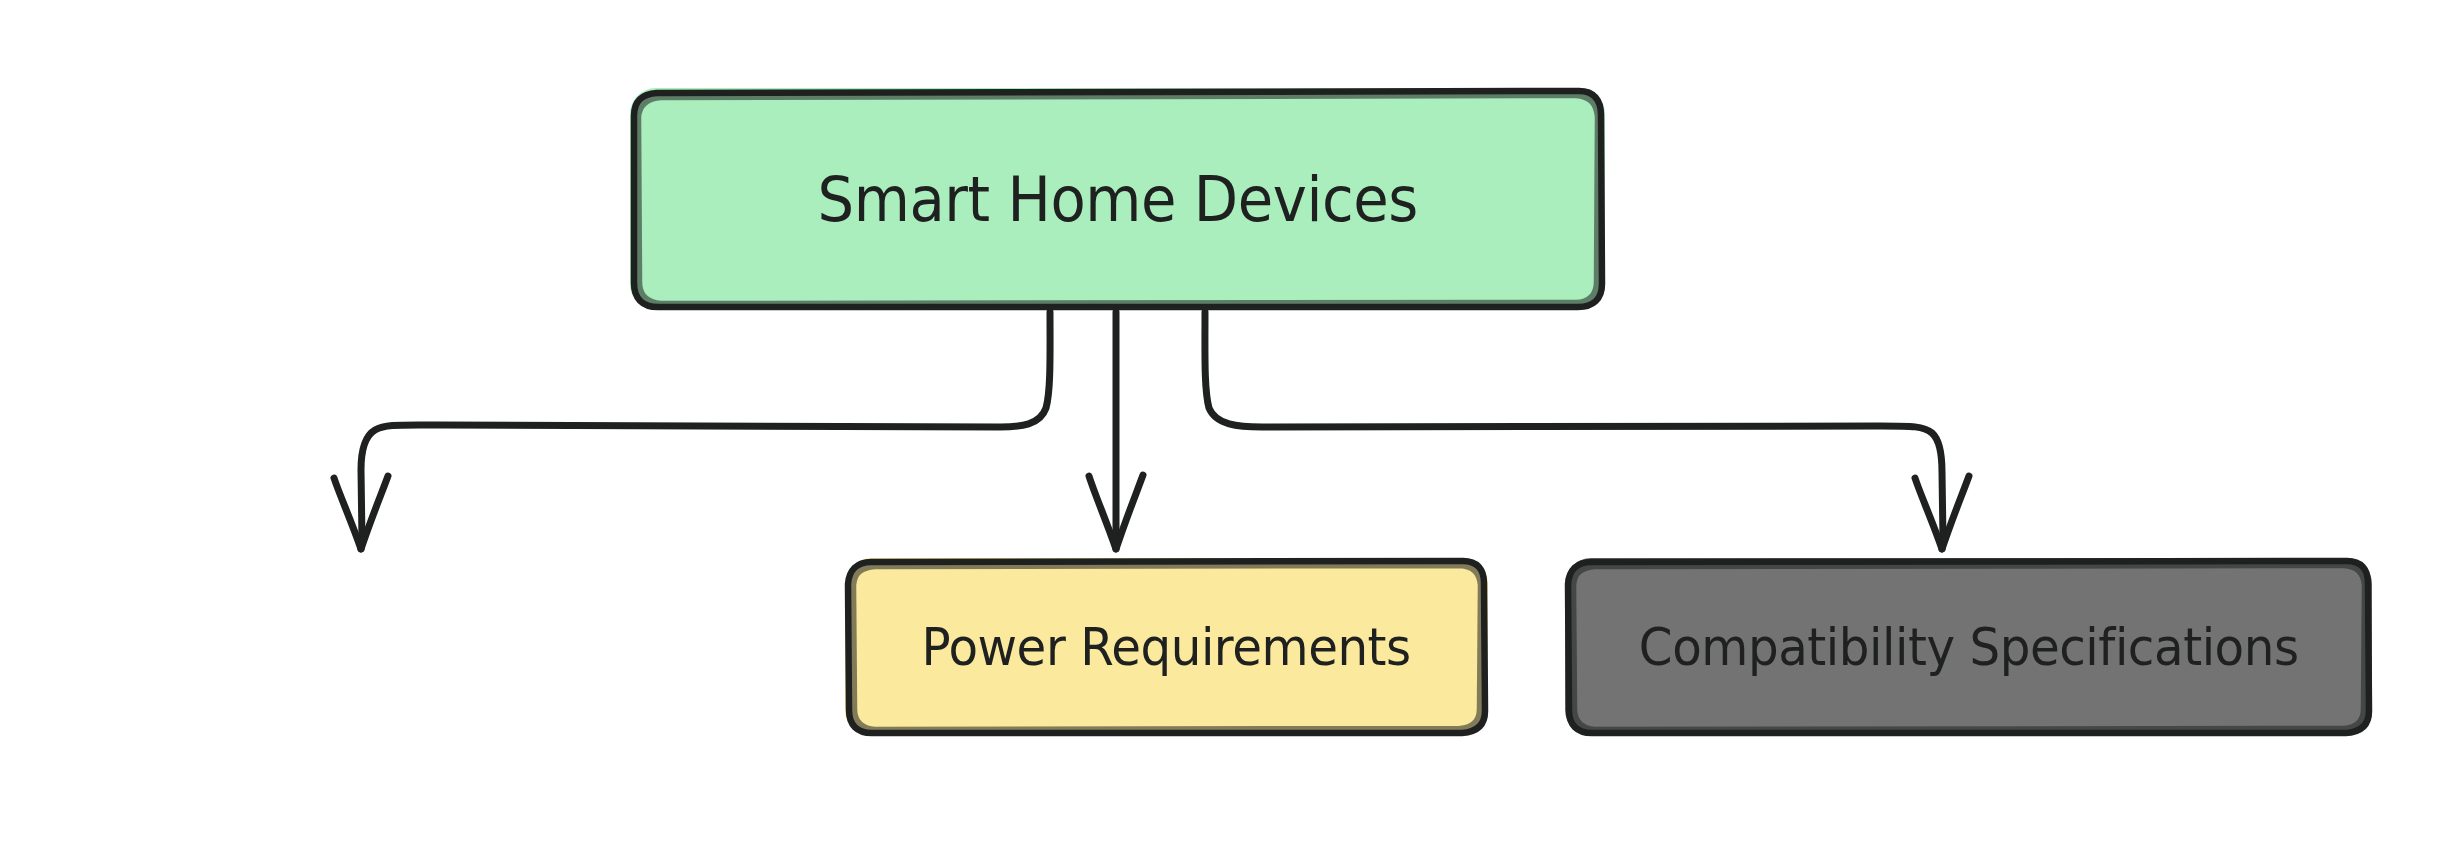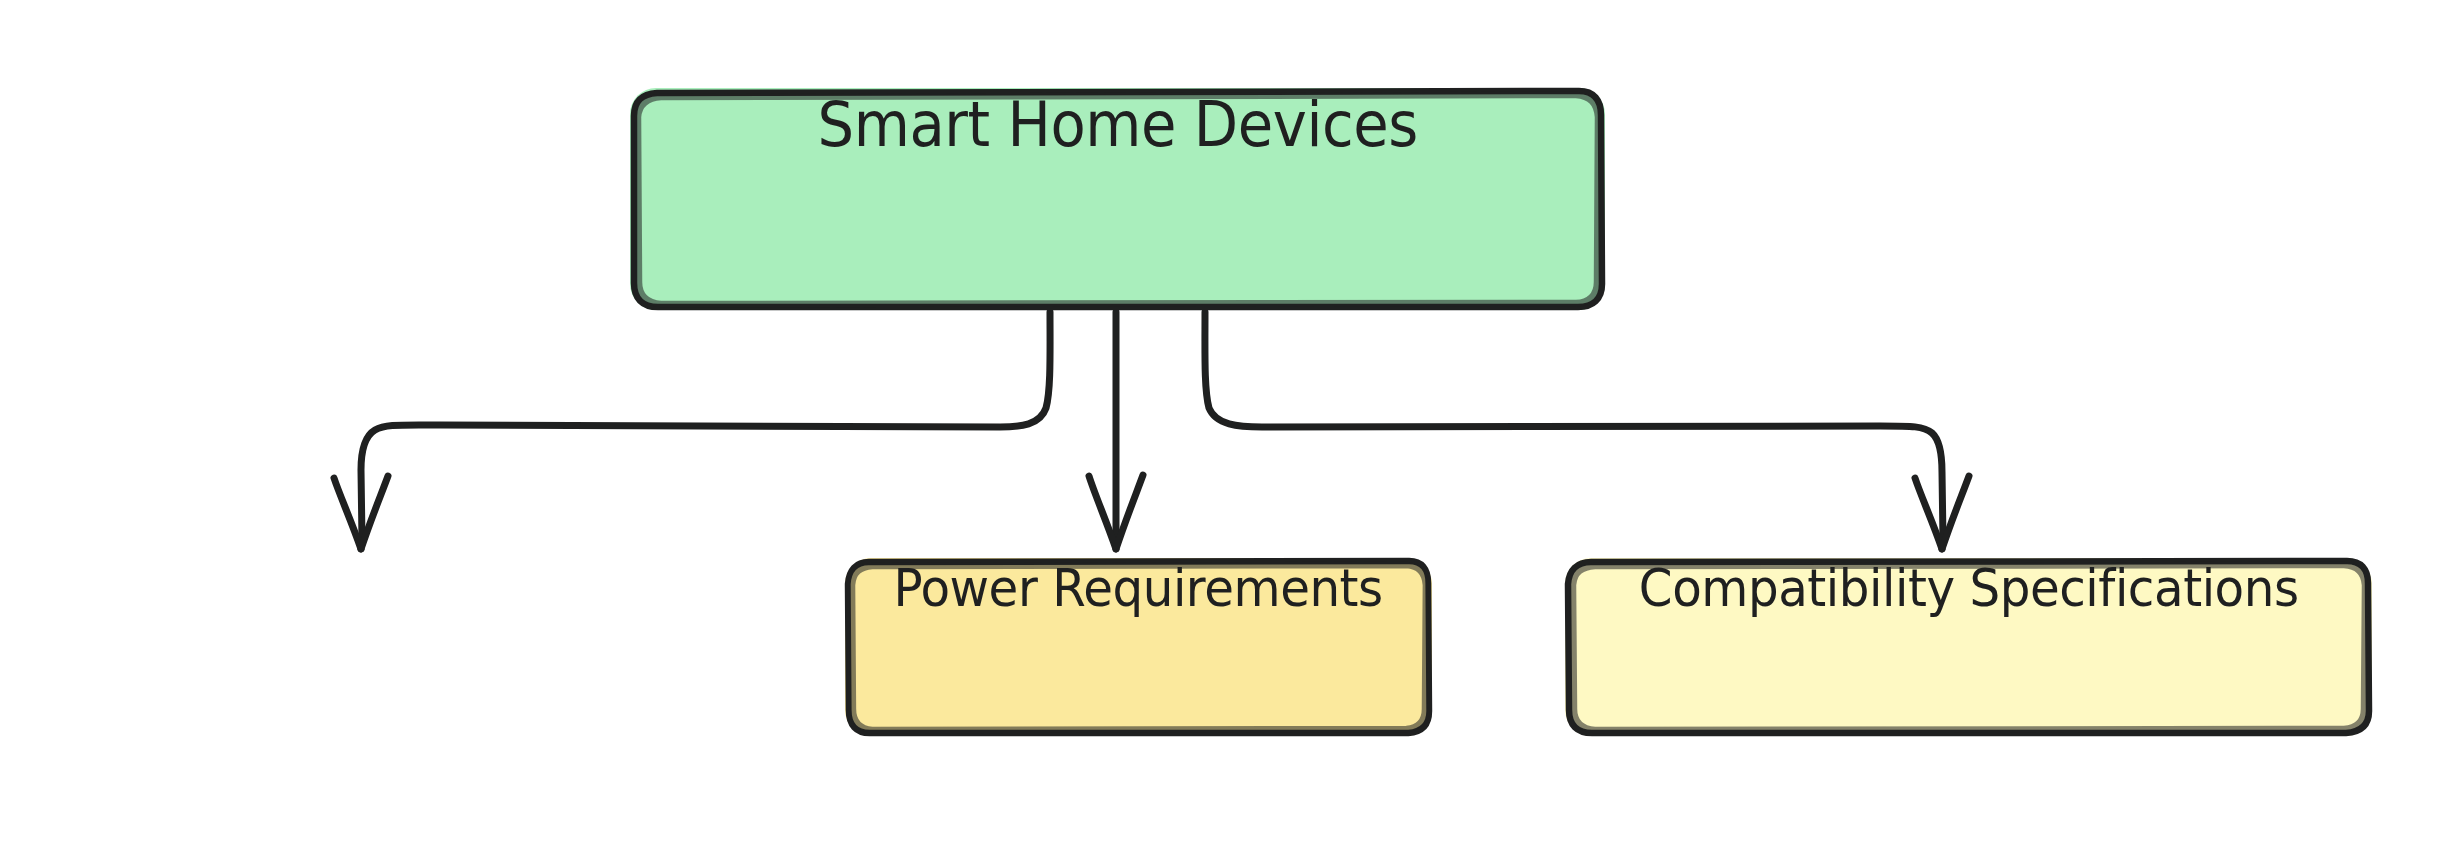--- a/index.html
+++ b/index.html
@@ -25,21 +25,21 @@
     left: 0;
     top: 0;
     width: 2462px;
     height: 841px;
     pointer-events: none;
   }
   .node {
     position: absolute;
     box-sizing: border-box;
     display: flex;
-    align-items: flex-start;
+    align-items: center;
     justify-content: center;
     border-radius: 26px;
     text-align: center;
   }
   .node-label {
     display: block;
     color: #1f2020;
     font-family: "DejaVu Sans", sans-serif;
     font-weight: 400;
     letter-spacing: -0.5px;
@@ -61,30 +61,30 @@
   #node-connectivity {
     left: 113px;
     top: 558px;
     width: 652px;
     height: 178px;
     background: #fbe99d;
   }
   #node-power {
     left: 845px;
     top: 558px;
-    width: 587px;
+    width: 643px;
     height: 178px;
     background: #fbe99d;
   }
   #node-compatibility {
     left: 1565px;
     top: 558px;
     width: 807px;
     height: 178px;
-    background: #fef9c3;
+    background: #737373;
   }
   .node.child .node-label {
     font-size: 52px;
   }
   
   .rough-outline {
     position: absolute;
     left: 0;
     top: 0;
     width: 100%;

